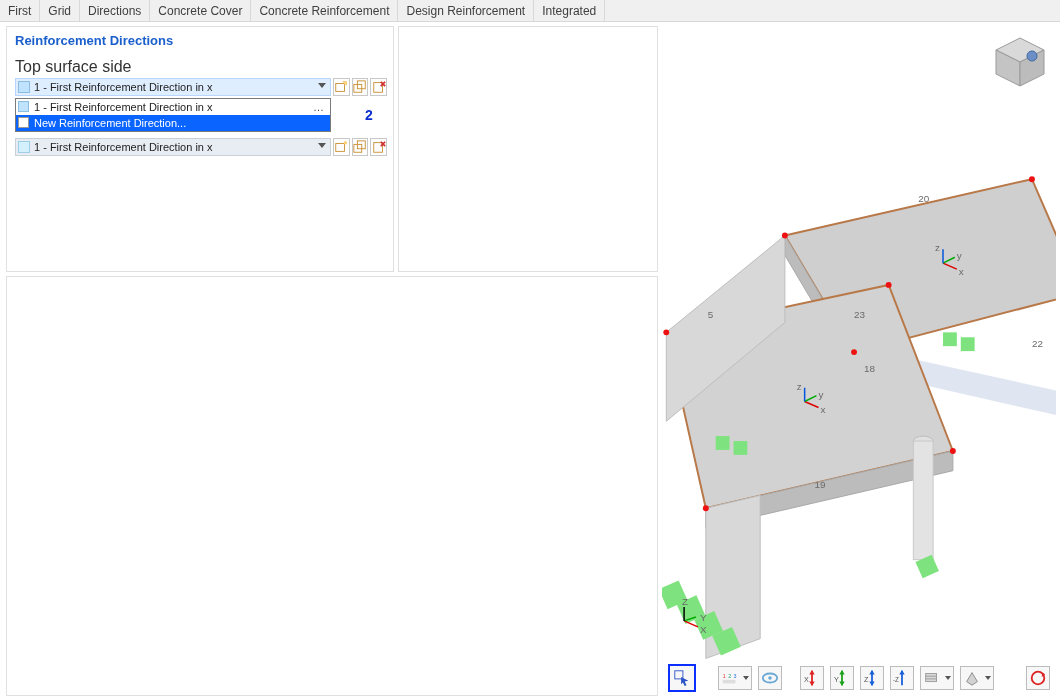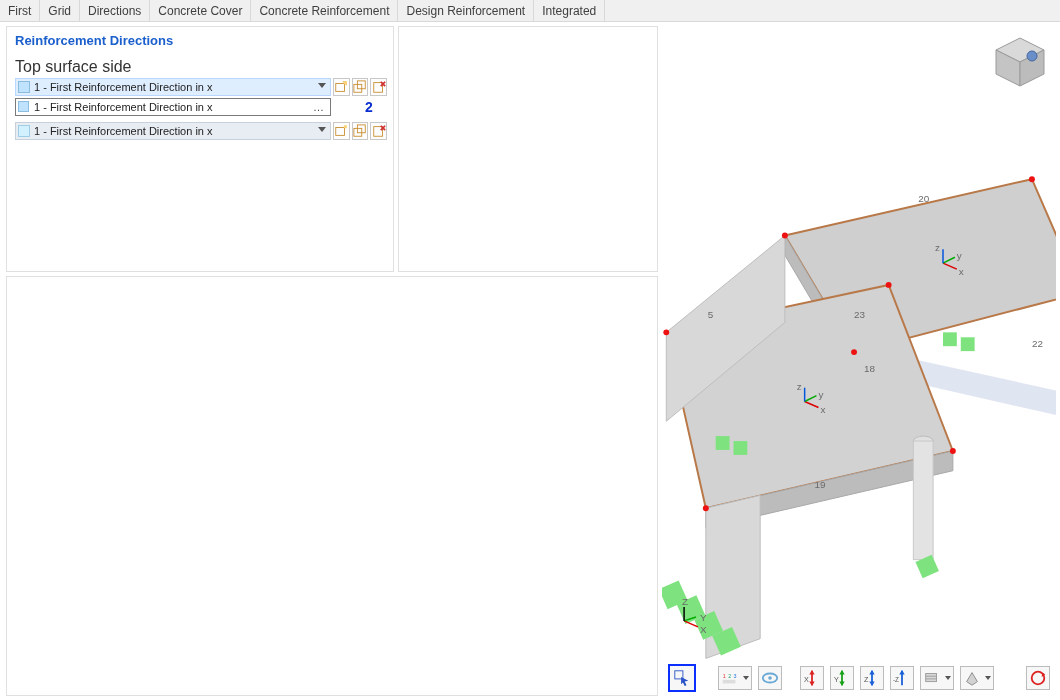--- a/index.html
+++ b/index.html
@@ -290,20 +290,24 @@
           </button>
         </div>
 
         <div class="dd-open-wrap">
           <div class="dd-open">
             <div class="opt current">
               <span class="swatch2"></span>
               <span>1 - First Reinforcement Direction in x</span>
               <span class="dots">…</span>
             </div>
+            <div class="opt sel">
+              <span class="swatch2"></span>
+              <span>New Reinforcement Direction...</span>
+            </div>
           </div>
           <span class="annot-2">2</span>
         </div>
 
         <div class="dd-line" style="margin-top:6px;">
           <div class="dd plain">
             <span class="swatch" style="background:#d3f0ff;border-color:#a0cde6"></span>
             <span>1 - First Reinforcement Direction in x</span>
             <span class="chev"></span>
           </div>

